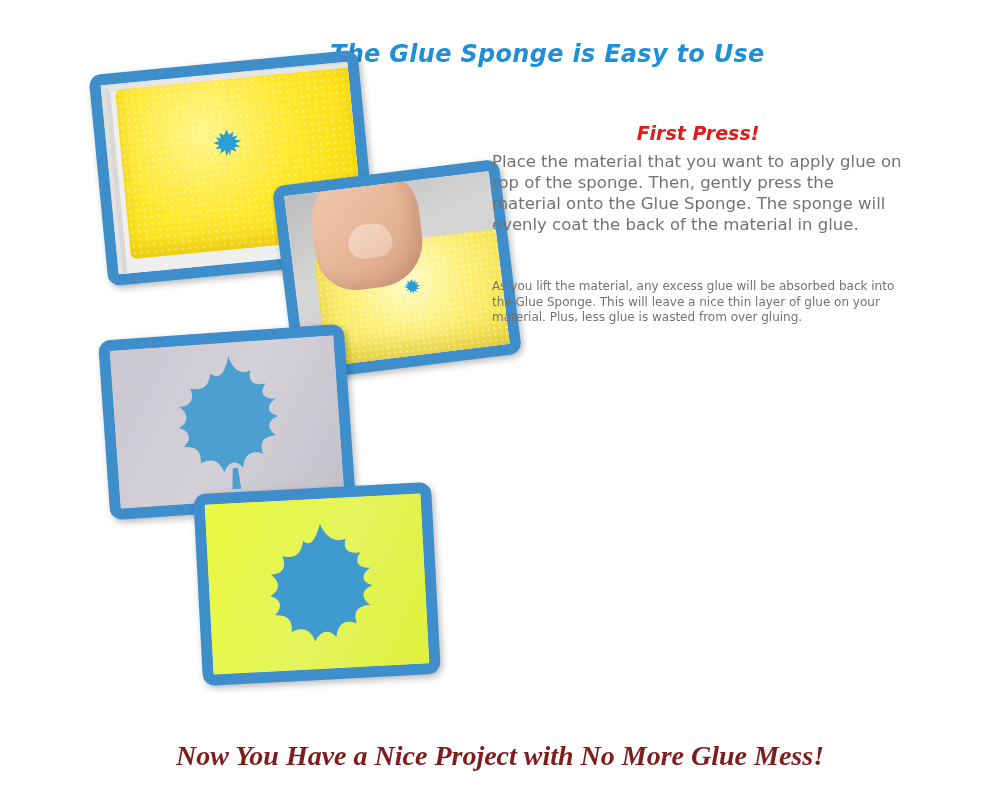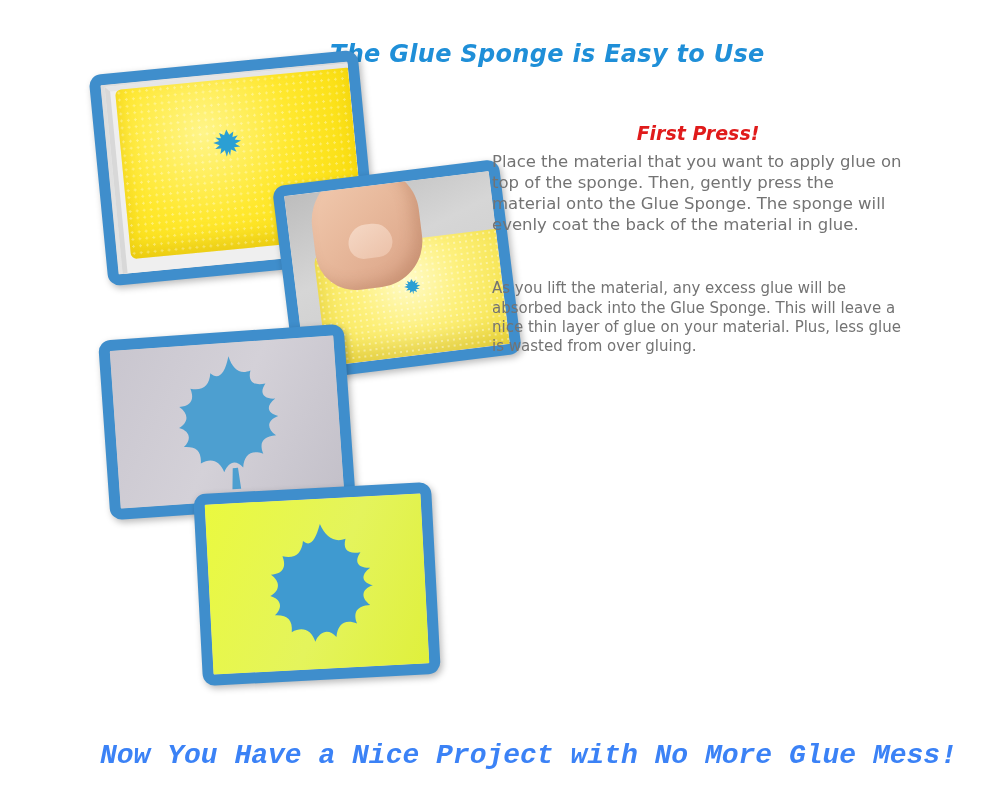--- a/index.html
+++ b/index.html
@@ -29,25 +29,25 @@
     color: #1f8fd8;
     letter-spacing: 0.3px;
     white-space: nowrap;
   }
   .footer-title {
     position: absolute;
     left: 100px;
     top: 740px;
     width: 800px;
     text-align: center;
-    font-family: Liberation Mono, monospace;
+    font-family: Liberation Serif, serif;
     font-style: italic;
     font-weight: bold;
     font-size: 28px;
-    color: #3b82f6;
+    color: #7f1d1d;
     white-space: nowrap;
   }
 
   
   .text-col {
     position: absolute;
     left: 492px;
     top: 105px;
     width: 412px;
     margin-top: 17px;
@@ -60,21 +60,21 @@
     font-weight: bold;
     font-size: 19px;
     color: #e01b1b;
     margin-bottom: 7px;
   }
   .step-body {
     font-size: 16.5px;
     line-height: 1.28;
     color: #737373;
   }
-  .step-2 .step-body, .step-3 .step-body { font-size: 15px; }
+  .step-2 .step-body, .step-3 .step-body { font-size: 12px; }
   .step-2 { margin-top: 44px; }
   .step-3 { margin-top: 46px; }
 
   
   .card {
     position: absolute;
     border: 11px solid #3f8ecc;
     border-radius: 12px;
     box-sizing: border-box;
     overflow: hidden;

